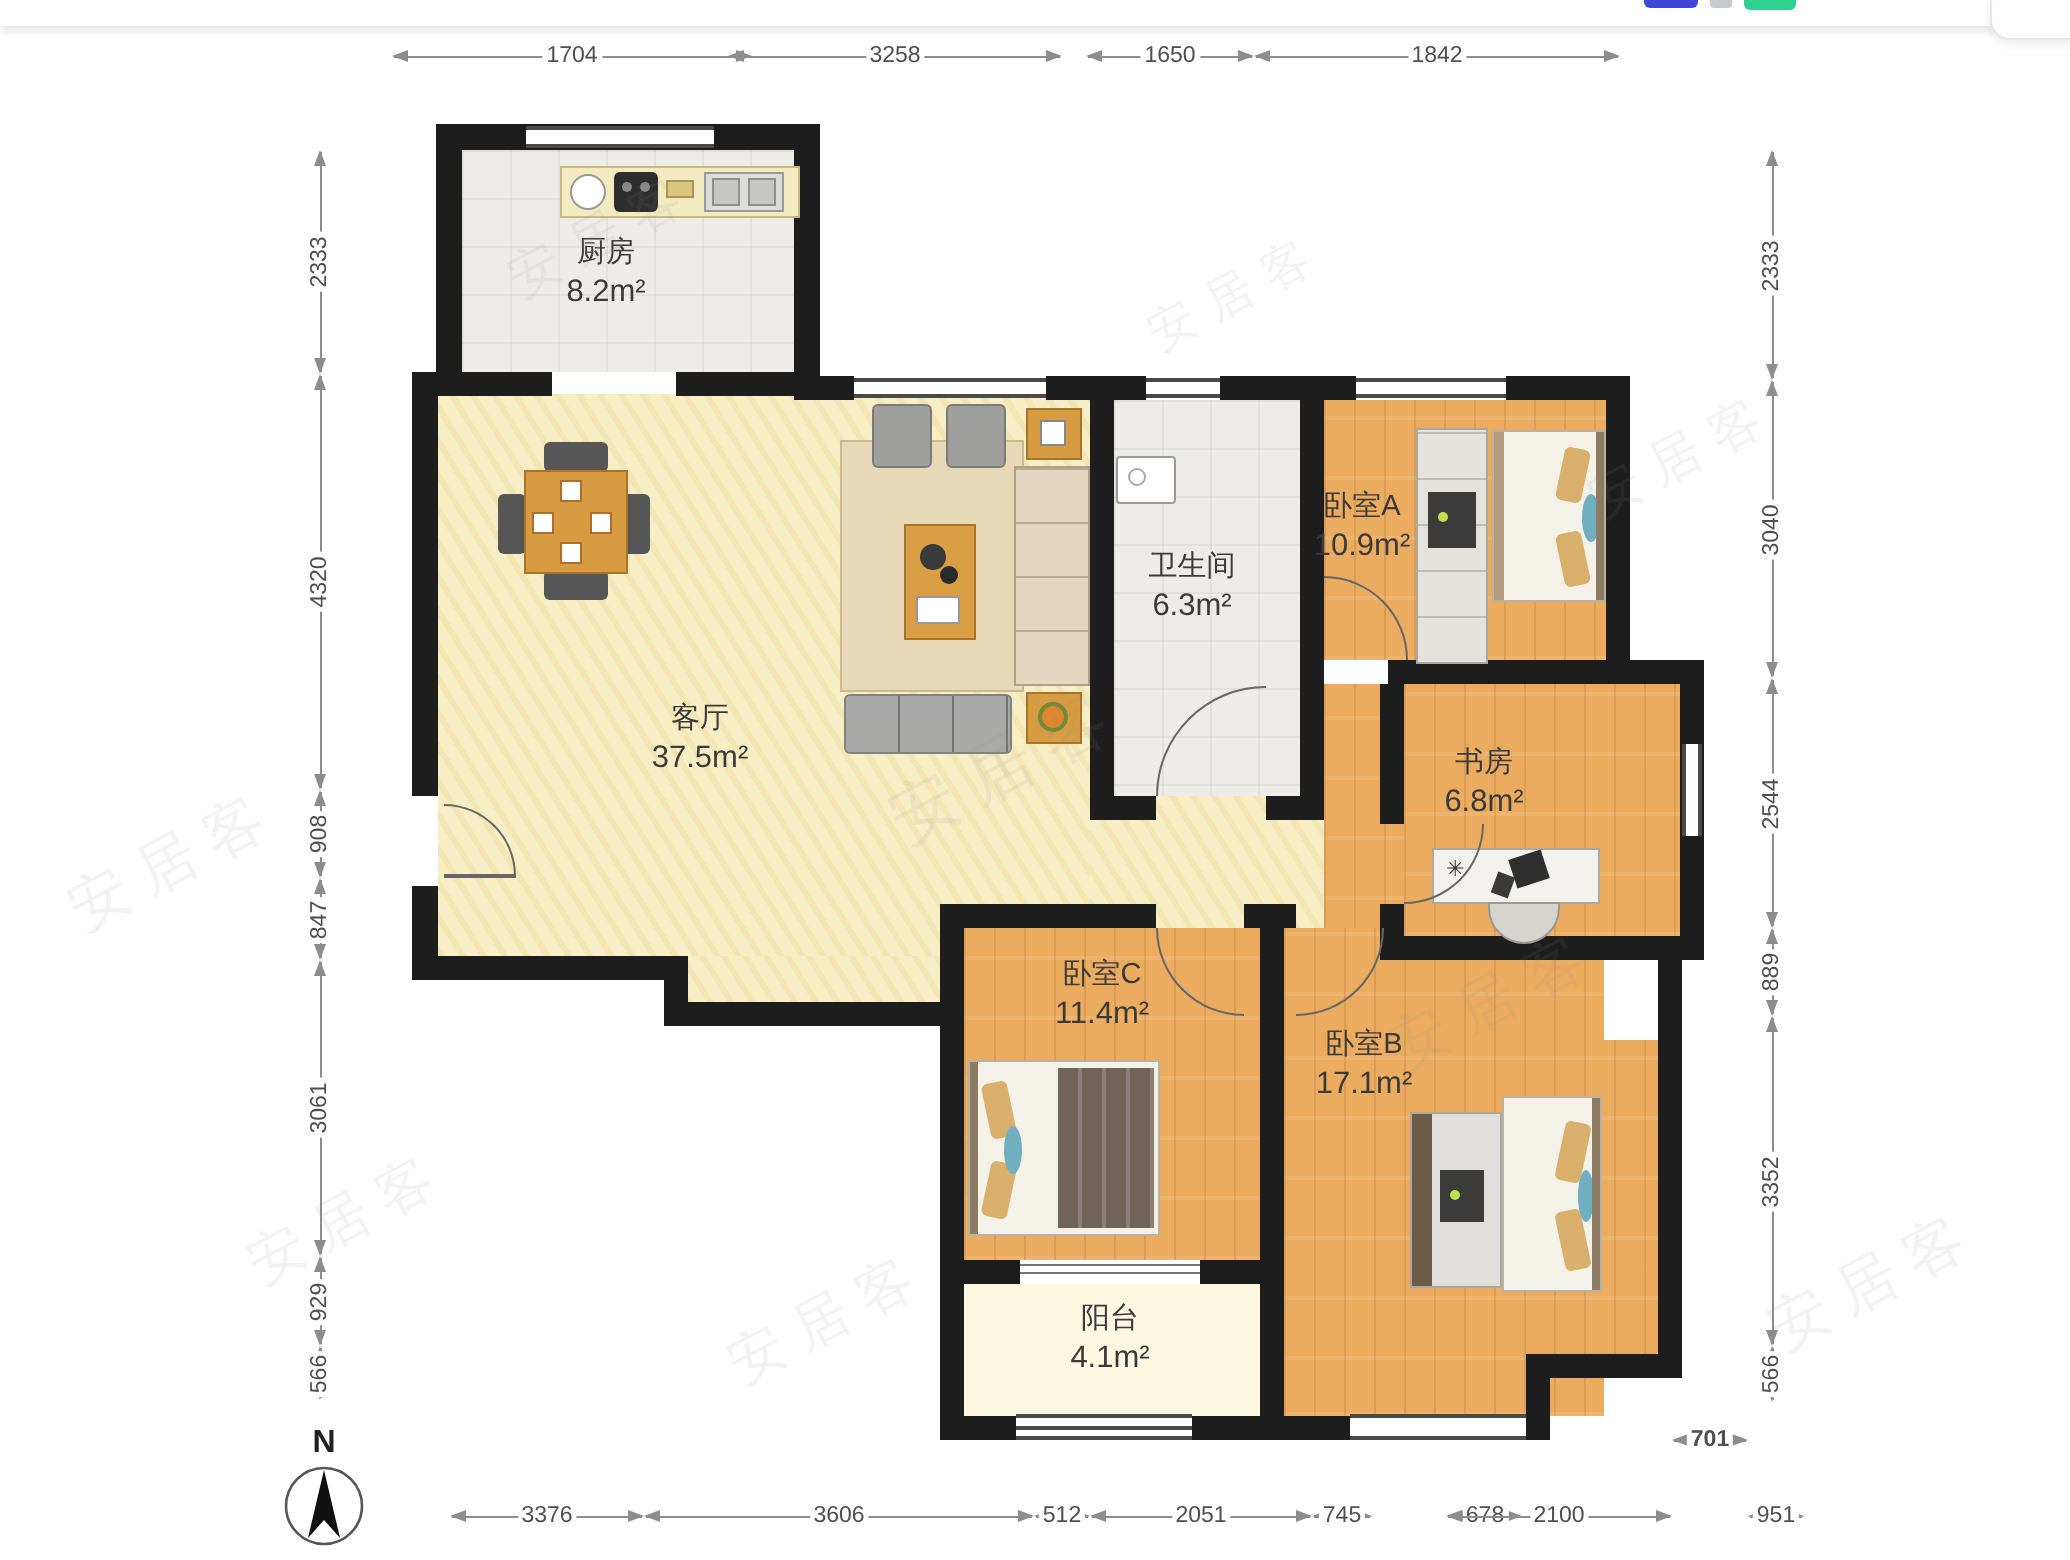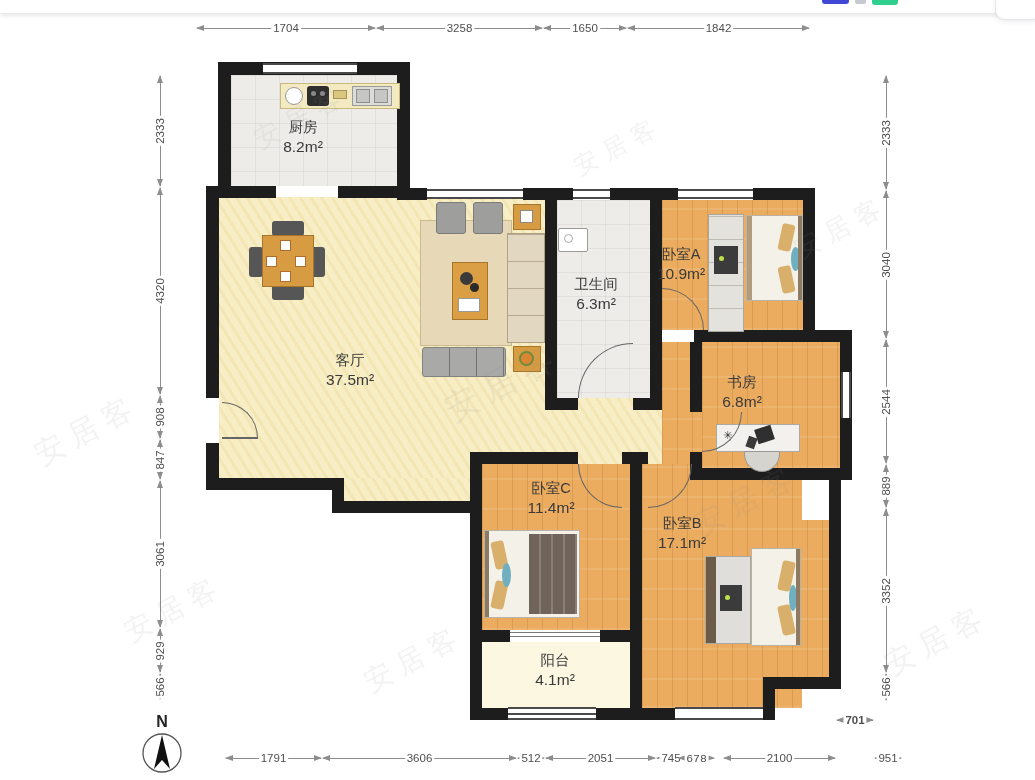--- a/index.html
+++ b/index.html
@@ -244,21 +244,21 @@
   <div class="rlabel" style="left:555px;top:670px;">
     <div>阳台</div>
     <div class="ar">4.1m²</div>
   </div>
 
   <div class="dimh" style="left:196px;top:20px;width:180px;">
       <span class="t-l"></span>
       <span class="t-r"></span>
       <span class="dlab">1704</span>
     </div>
-  <div class="dimh" style="left:376px;top:20px;width:167px;">
+  <div class="dimh" style="left:364px;top:20px;width:167px;">
       <span class="t-l"></span>
       <span class="t-r"></span>
       <span class="dlab">3258</span>
     </div>
   <div class="dimh" style="left:543px;top:20px;width:84px;">
       <span class="t-l"></span>
       <span class="t-r"></span>
       <span class="dlab">1650</span>
     </div>
   <div class="dimh" style="left:627px;top:20px;width:183px;">
@@ -330,21 +330,21 @@
     </div>
   <div class="dimv" style="left:878px;top:673px;height:28px;">
       <span class="t-u"></span>
       <span class="t-d"></span>
       <span class="dlab">566</span>
     </div>
 
   <div class="dimh" style="left:225px;top:750px;width:97px;">
       <span class="t-l"></span>
       <span class="t-r"></span>
-      <span class="dlab">1791</span>
+      <span class="dlab">3376</span>
     </div>
   <div class="dimh" style="left:322px;top:750px;width:195px;">
       <span class="t-l"></span>
       <span class="t-r"></span>
       <span class="dlab">3606</span>
     </div>
   <div class="dimh" style="left:517px;top:750px;width:28px;">
       <span class="t-l"></span>
       <span class="t-r"></span>
       <span class="dlab">512</span>
@@ -352,21 +352,21 @@
   <div class="dimh" style="left:545px;top:750px;width:111px;">
       <span class="t-l"></span>
       <span class="t-r"></span>
       <span class="dlab">2051</span>
     </div>
   <div class="dimh" style="left:656px;top:750px;width:30px;">
       <span class="t-l"></span>
       <span class="t-r"></span>
       <span class="dlab">745</span>
     </div>
-  <div class="dimh" style="left:678px;top:750px;width:37px;font-family:Liberation Mono, monospace;">
+  <div class="dimh" style="left:724px;top:750px;width:37px;">
       <span class="t-l"></span>
       <span class="t-r"></span>
       <span class="dlab">678</span>
     </div>
   <div class="dimh" style="left:723px;top:750px;width:113px;">
       <span class="t-l"></span>
       <span class="t-r"></span>
       <span class="dlab">2100</span>
     </div>
   <div class="dimh" style="left:836px;top:712px;width:38px;font-weight:bold;">

